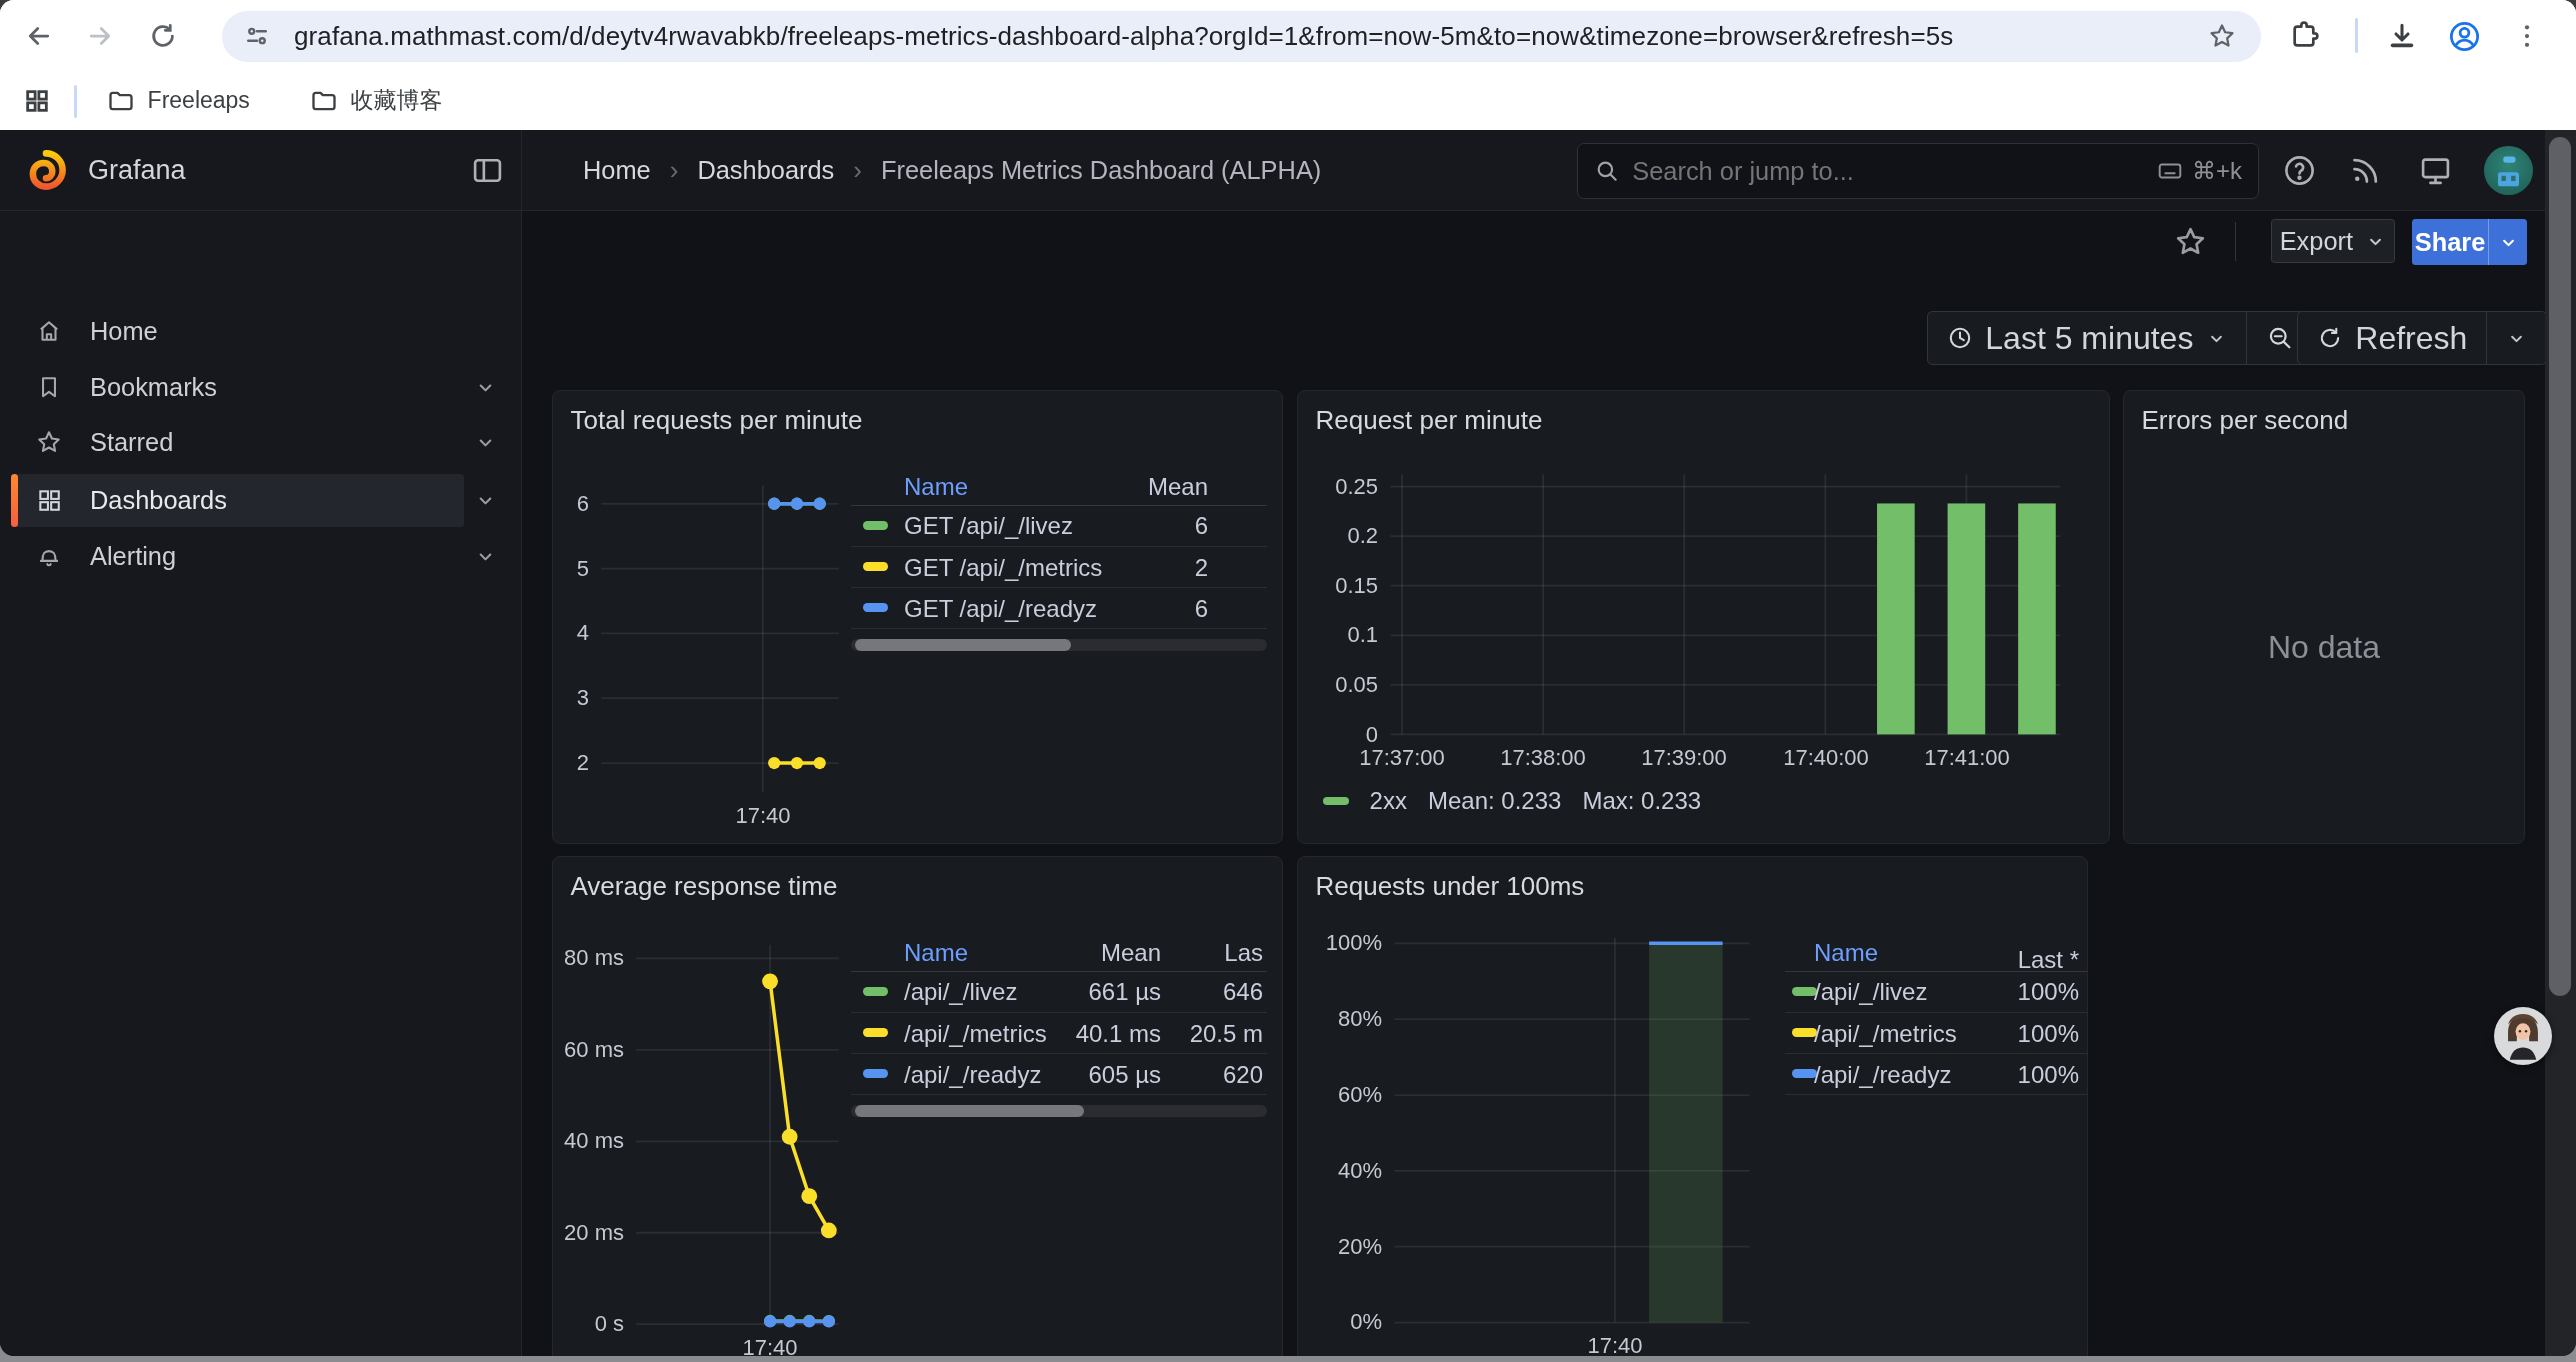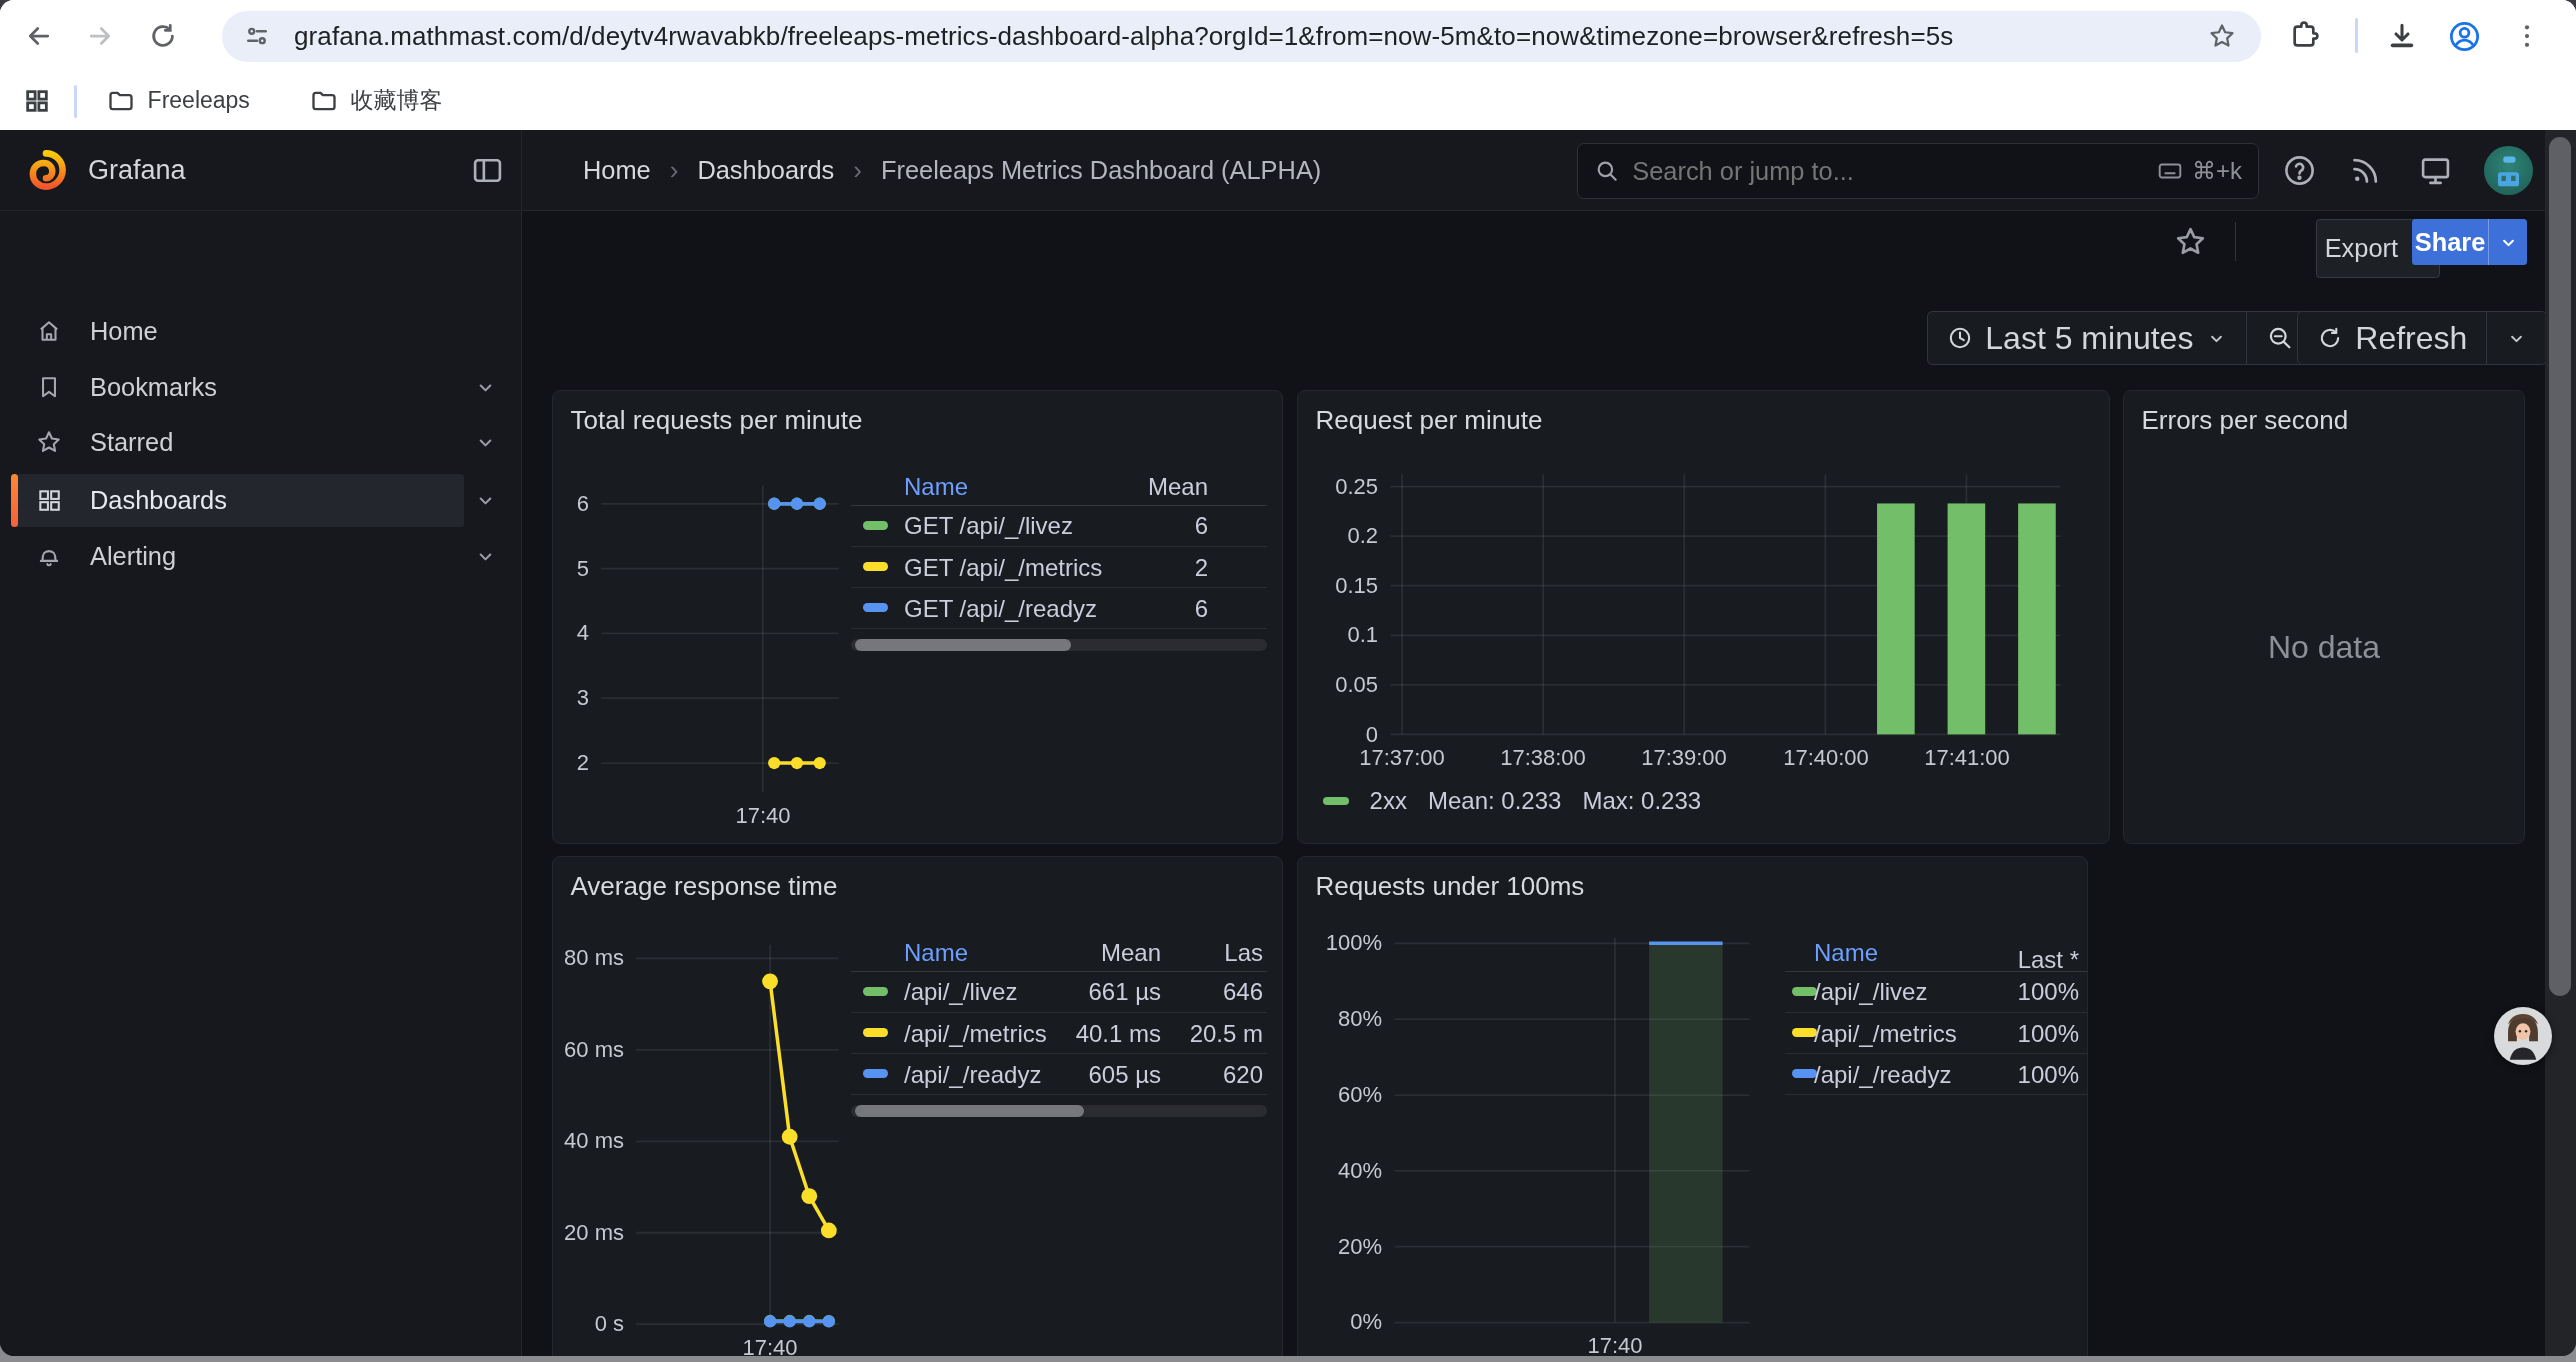--- a/index.html
+++ b/index.html
@@ -249,21 +249,21 @@
       </div>
     </div>
 
     <div class="subhdr">
       <div style="position:absolute;left:1652px;top:14px">
         <svg width="33" height="33" viewBox="0 0 24 24" fill="none" stroke="#9a9ca3" stroke-width="1.9" stroke-linejoin="round">
               <path d="M12 3l2.7 5.8 6.3.8-4.6 4.4 1.2 6.2-5.6-3.1-5.6 3.1 1.2-6.2L3 9.6l6.3-.8z"></path>
             </svg>
       </div>
       <div style="position:absolute;left:1713px;top:11.4px;width:0.9px;height:39px;background:#33353c"></div>
-      <div class="btn" style="position:absolute;left:1794px;top:8px;width:124px;height:59px">
+      <div class="btn" style="position:absolute;left:1749px;top:8px;width:124px;height:44px">
         <span>Export</span>
         <svg width="21" height="21" viewBox="0 0 24 24" fill="none" stroke="#c6c7cd" stroke-width="2.4" stroke-linecap="round" stroke-linejoin="round">
               <path d="M7 10l5 5 5-5"></path>
             </svg>
       </div>
       <div style="position:absolute;left:1890px;top:8px;display:flex">
         <div class="btn share-btn" style="width:76px;height:46px;border-radius:3.5px 0 0 3.5px">
           <span>Share</span>
         </div>
         <div class="btn share-btn" style="width:39px;height:46px;border-radius:0 3.5px 3.5px 0;border-left:0.9px solid rgba(255,255,255,0.3)">

